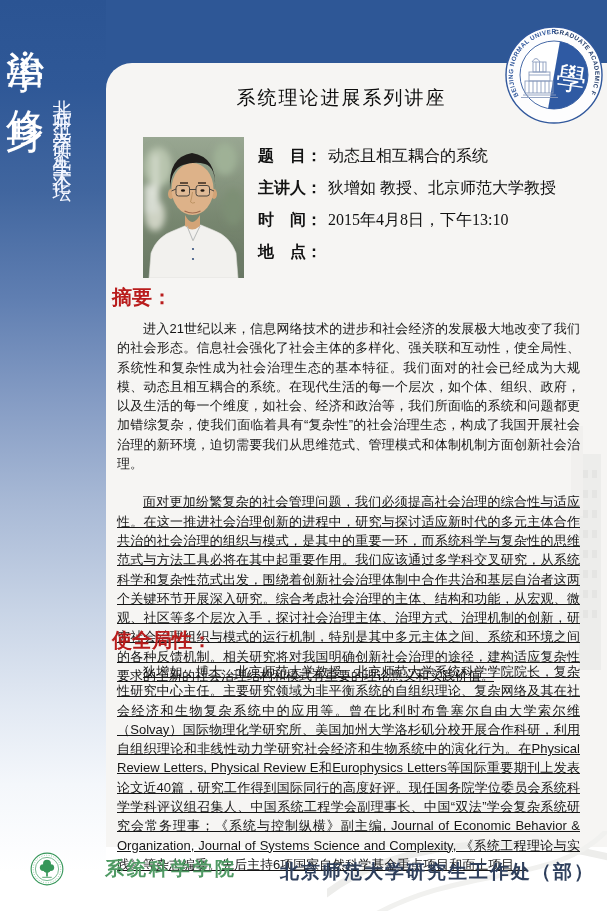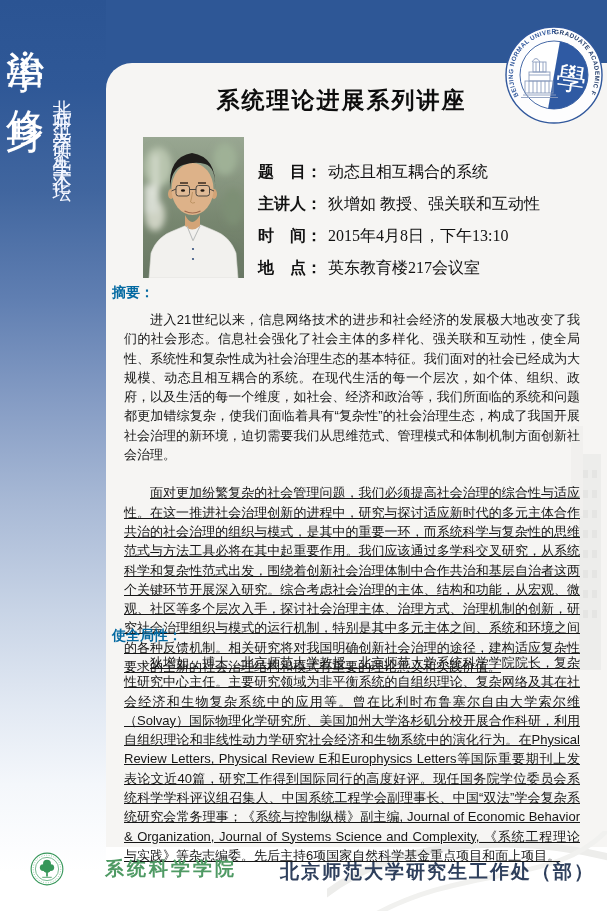--- a/index.html
+++ b/index.html
@@ -13,35 +13,35 @@
   .motto{position:absolute;left:6px;top:20px;writing-mode:vertical-rl;text-orientation:upright;
      color:#ffffff;font-family:"Liberation Serif",serif;font-size:38px;line-height:1;
      letter-spacing:6px;text-shadow:0 0 1px rgba(255,255,255,.4);}
   .forum{position:absolute;left:53px;top:84px;writing-mode:vertical-rl;text-orientation:upright;
      color:#f4f7ff;font-family:"Liberation Serif",serif;font-size:19px;line-height:1;
      letter-spacing:7px;}
   
   .card{position:absolute;left:106px;top:63px;width:501px;height:784px;
      background:#f6f5f3;border-radius:26px 0 0 0;}
   .title{position:absolute;left:106px;right:30px;top:85px;text-align:center;
-     font-size:23px;font-weight:bold;letter-spacing:2px;color:#0d0d0d;}
+     font-size:19px;font-weight:normal;letter-spacing:2px;color:#0d0d0d;}
   
   .photo{position:absolute;left:143px;top:137px;width:101px;height:141px;overflow:hidden;}
   
   .info{position:absolute;left:258px;top:146px;display:flex;flex-direction:column;gap:11px;
-     font-size:16px;color:#111;margin-top:16px;}
+     font-size:16px;color:#111;}
   .info-row{display:flex;white-space:nowrap;align-items:baseline;}
   .info-label{font-weight:bold;}
   .info-value{font-family:"Liberation Serif",serif;margin-left:6px;}
   
   .section{position:absolute;left:112px;width:468px;color:#161616;}
   .sec-abstract{top:284px;}
   .sec-bio{top:627px;}
-  .sec-heading{font-size:14px;font-weight:bold;margin:0 0 8px 0;color:#0369a1;}
-  .sec-p{font-size:13px;line-height:19.3px;text-align:justify;text-indent:2em;margin:0 0 19px 12px;}
+  .sec-heading{font-size:20px;font-weight:bold;margin:0 0 8px 0;color:#b91c1c;}
+  .sec-p{font-size:13px;line-height:19.3px;text-align:justify;text-indent:2em;margin:0 0 19px 5px;}
   .sec-p:last-child{margin-bottom:0;text-decoration:underline;}
   
   .footer-logo{position:absolute;left:30px;top:852px;width:34px;height:34px;}
   .footer-left-text{position:absolute;left:78px;top:856px;font-family:"Liberation Serif",serif;
      font-size:19px;font-weight:bold;color:#4f9a64;letter-spacing:3px;margin-left:27px;}
   .footer-right-text{position:absolute;right:12px;top:859px;font-family:"Liberation Serif",serif;
      font-size:19px;font-weight:bold;color:#2e3f5c;letter-spacing:2px;}
   
   .wm-right{position:absolute;right:0;top:418px;width:36px;height:312px;opacity:.8;}
   .wm-footer{position:absolute;left:327px;top:831px;width:280px;height:80px;}
@@ -158,29 +158,28 @@
     <path d="M41.5,74 Q49.5,78 57.5,74" stroke="#a06a4e" stroke-width="1.2" fill="none"></path>
   </svg>
 
   <div class="info">
     <div class="info-row">
       <span class="info-label">题　目：</span>
       <span class="info-value">动态且相互耦合的系统</span>
     </div>
     <div class="info-row">
       <span class="info-label">主讲人：</span>
-      <span class="info-value">狄增如 教授、强关联和互动性</span>
+      <span class="info-value">狄增如 教授、北京师范大学教授</span>
     </div>
     <div class="info-row">
       <span class="info-label">时　间：</span>
       <span class="info-value">2015年4月8日，下午13:10</span>
     </div>
     <div class="info-row">
       <span class="info-label">地　点：</span>
-      <span class="info-value">英东教育楼217会议室</span>
     </div>
   </div>
 
   <div class="section sec-abstract">
     <div class="sec-heading">摘要：</div>
     <p class="sec-p">进入21世纪以来，信息网络技术的进步和社会经济的发展极大地改变了我们的社会形态。信息社会强化了社会主体的多样化、强关联和互动性，使全局性、系统性和复杂性成为社会治理生态的基本特征。我们面对的社会已经成为大规模、动态且相互耦合的系统。在现代生活的每一个层次，如个体、组织、政府，以及生活的每一个维度，如社会、经济和政治等，我们所面临的系统和问题都更加错综复杂，使我们面临着具有“复杂性”的社会治理生态，构成了我国开展社会治理的新环境，迫切需要我们从思维范式、管理模式和体制机制方面创新社会治理。</p>
     <p class="sec-p">面对更加纷繁复杂的社会管理问题，我们必须提高社会治理的综合性与适应性。在这一推进社会治理创新的进程中，研究与探讨适应新时代的多元主体合作共治的社会治理的组织与模式，是其中的重要一环，而系统科学与复杂性的思维范式与方法工具必将在其中起重要作用。我们应该通过多学科交叉研究，从系统科学和复杂性范式出发，围绕着创新社会治理体制中合作共治和基层自治者这两个关键环节开展深入研究。综合考虑社会治理的主体、结构和功能，从宏观、微观、社区等多个层次入手，探讨社会治理主体、治理方式、治理机制的创新，研究社会治理组织与模式的运行机制，特别是其中多元主体之间、系统和环境之间的各种反馈机制。相关研究将对我国明确创新社会治理的途径，建构适应复杂性要求的全新的社会治理结构和模式有重要的理论意义和实践价值。</p>
   </div>
 
   <div class="section sec-bio">

